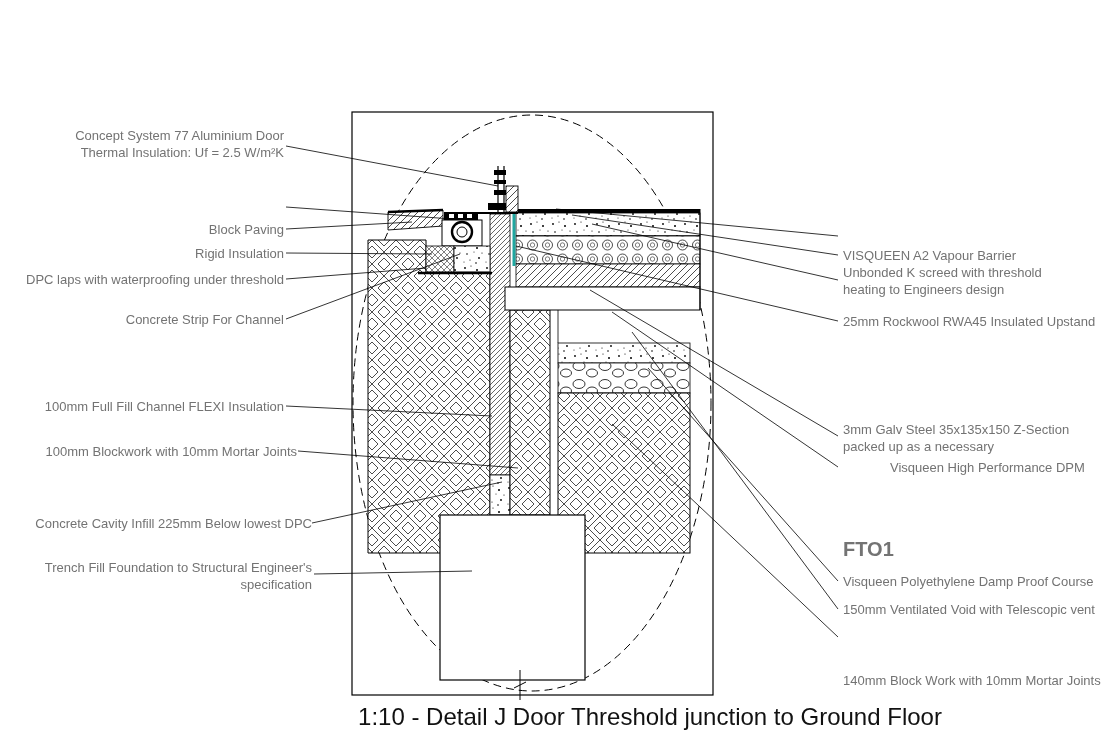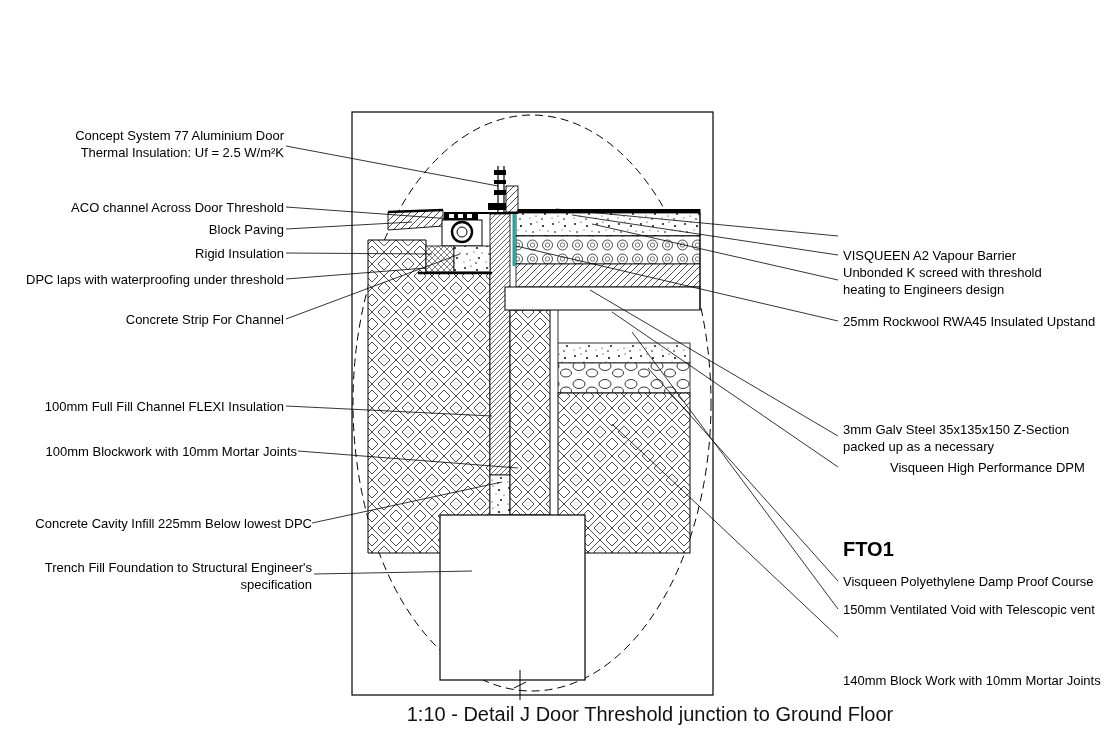--- a/index.html
+++ b/index.html
@@ -1,23 +1,23 @@
 <!DOCTYPE html>
 <html><head>
 <meta charset="utf-8">
 <style>
   html,body{margin:0;padding:0;background:#fff;}
   .canvas{position:relative;width:1107px;height:738px;background:#fff;
           font-family:"Liberation Sans",sans-serif;overflow:hidden;}
   svg.drawing{position:absolute;left:0;top:0;}
-  .lbl{position:absolute;font-size:13px;color:#000000;line-height:1.28;white-space:pre-line;}
+  .lbl{position:absolute;font-size:13px;color:#737373;line-height:1.28;white-space:pre-line;}
   .lbl.r{text-align:right;}
   .lbl.fto{font-weight:bold;font-size:20px;}
   .title{position:absolute;left:300px;top:703px;width:700px;text-align:center;
-         font-size:20px;color:#111;}
+         font-size:24px;color:#111;}
 </style>
 </head>
 <body>
 
 <div class="canvas">
 
   <svg class="drawing" width="1107" height="738" viewBox="0 0 1107 738">
     <defs>
 
       <pattern id="patBlock" width="24" height="24" patternUnits="userSpaceOnUse">
@@ -155,21 +155,20 @@
       <line x1="838" y1="436" x2="590" y2="290"></line>
       <line x1="838" y1="467" x2="612" y2="312"></line>
       <line x1="838" y1="581" x2="648" y2="368"></line>
       <line x1="838" y1="609" x2="632" y2="332"></line>
       <line x1="838" y1="637" x2="612" y2="424"></line>
     </g>
   </svg>
 
   <div class="lbl r" style="top:128px; right:823px;">Concept System 77 Aluminium Door
 Thermal Insulation: Uf = 2.5 W/m²K</div>
-  <div class="lbl r" style="top:200px; right:823px;">ACO channel Across Door Threshold</div>
   <div class="lbl r" style="top:222px; right:823px;">Block Paving</div>
   <div class="lbl r" style="top:246px; right:823px;">Rigid Insulation</div>
   <div class="lbl r" style="top:272px; right:823px;">DPC laps with waterproofing under threshold</div>
   <div class="lbl r" style="top:312px; right:823px;">Concrete Strip For Channel</div>
   <div class="lbl r" style="top:399px; right:823px;">100mm Full Fill Channel FLEXI Insulation</div>
   <div class="lbl r" style="top:444px; right:810px;margin-left:30px;">100mm Blockwork with 10mm Mortar Joints</div>
   <div class="lbl r" style="top:516px; right:795px;">Concrete Cavity Infill 225mm Below lowest DPC</div>
   <div class="lbl r" style="top:560px; right:795px;">Trench Fill Foundation to Structural Engineer's
 specification</div>
 

